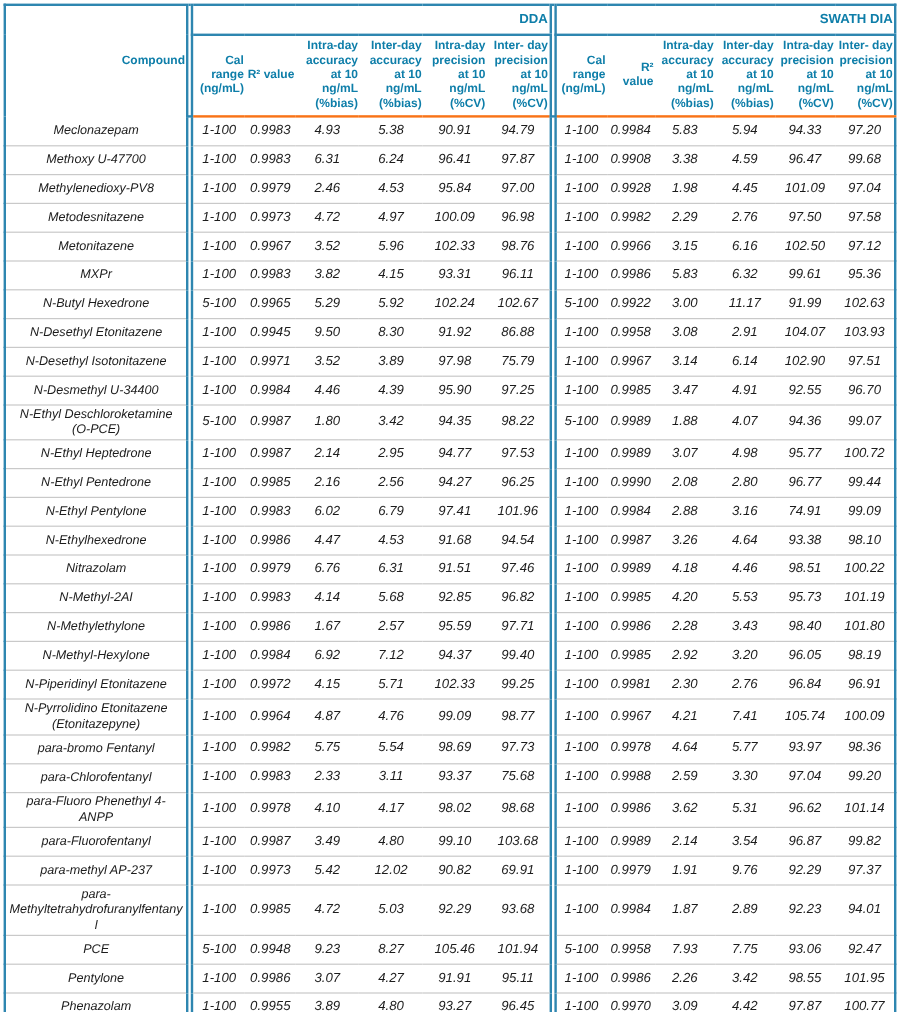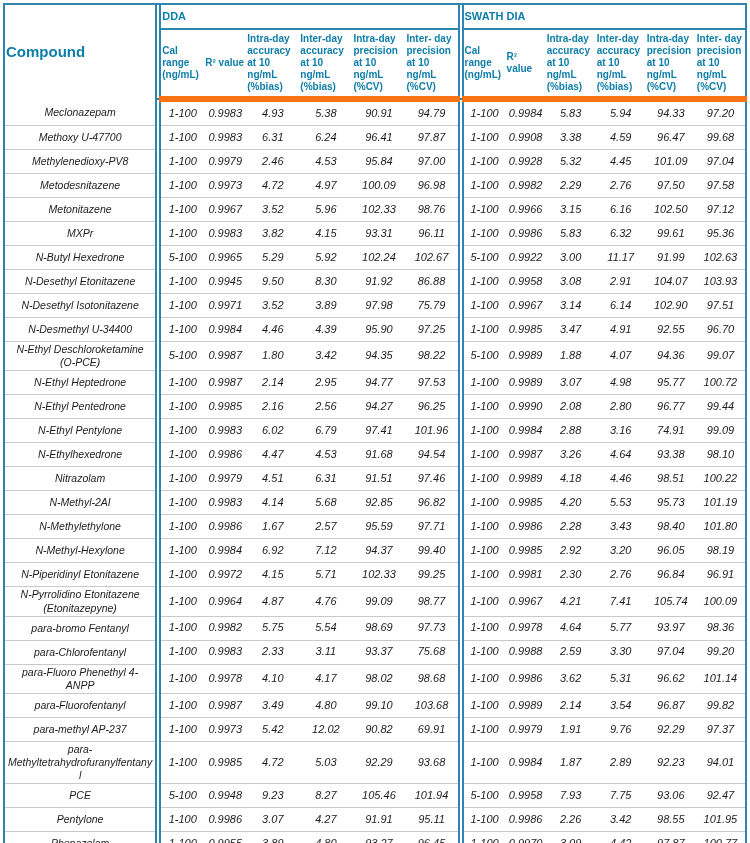--- a/index.html
+++ b/index.html
@@ -28,35 +28,35 @@
   col.c-m { width: 53px; }
   col.c-cal2 { width: 43px; }
   col.c-r22 { width: 40px; }
   col.c-m2 { width: 50px; }
 
   th {
     color: #0E7EA9;
     font-weight: bold;
     font-size: 10px;
     line-height: 1.2;
-    text-align: left;
+    text-align: right;
     vertical-align: middle;
     padding: 3px 1px;
     background: #ffffff;
   }
   th.group-h {
     font-size: 11px;
     border-bottom: 2px solid #2E86B0;
     padding: 5px 1px;
   }
   th.compound-h {
-    font-size: 15px;
+    font-size: 10px;
   }
   thead tr.sub-row th {
-    border-bottom: 6px solid #f97316;
+    border-bottom: 2px solid #f97316;
   }
   th.spacer, td.spacer {
     border-left: 2px solid #2E86B0;
     border-right: 2px solid #2E86B0;
     border-top: none;
     border-bottom: 2px solid #2E86B0;
     padding: 0;
     background: #ffffff;
   }
   tbody td.spacer {
@@ -170,21 +170,21 @@
           <td class="spacer"></td>
           <td>1-100</td>
           <td>0.9979</td>
           <td>2.46</td>
           <td>4.53</td>
           <td>95.84</td>
           <td>97.00</td>
           <td class="spacer"></td>
           <td>1-100</td>
           <td>0.9928</td>
-          <td>5.32</td>
+          <td>1.98</td>
           <td>4.45</td>
           <td>101.09</td>
           <td>97.04</td>
         </tr>
         <tr>
           <td class="compound-cell">Metodesnitazene</td>
           <td class="spacer"></td>
           <td>1-100</td>
           <td>0.9973</td>
           <td>4.72</td>
@@ -384,21 +384,21 @@
           <td>3.26</td>
           <td>4.64</td>
           <td>93.38</td>
           <td>98.10</td>
         </tr>
         <tr>
           <td class="compound-cell">Nitrazolam</td>
           <td class="spacer"></td>
           <td>1-100</td>
           <td>0.9979</td>
-          <td>4.51</td>
+          <td>6.76</td>
           <td>6.31</td>
           <td>91.51</td>
           <td>97.46</td>
           <td class="spacer"></td>
           <td>1-100</td>
           <td>0.9989</td>
           <td>4.18</td>
           <td>4.46</td>
           <td>98.51</td>
           <td>100.22</td>

